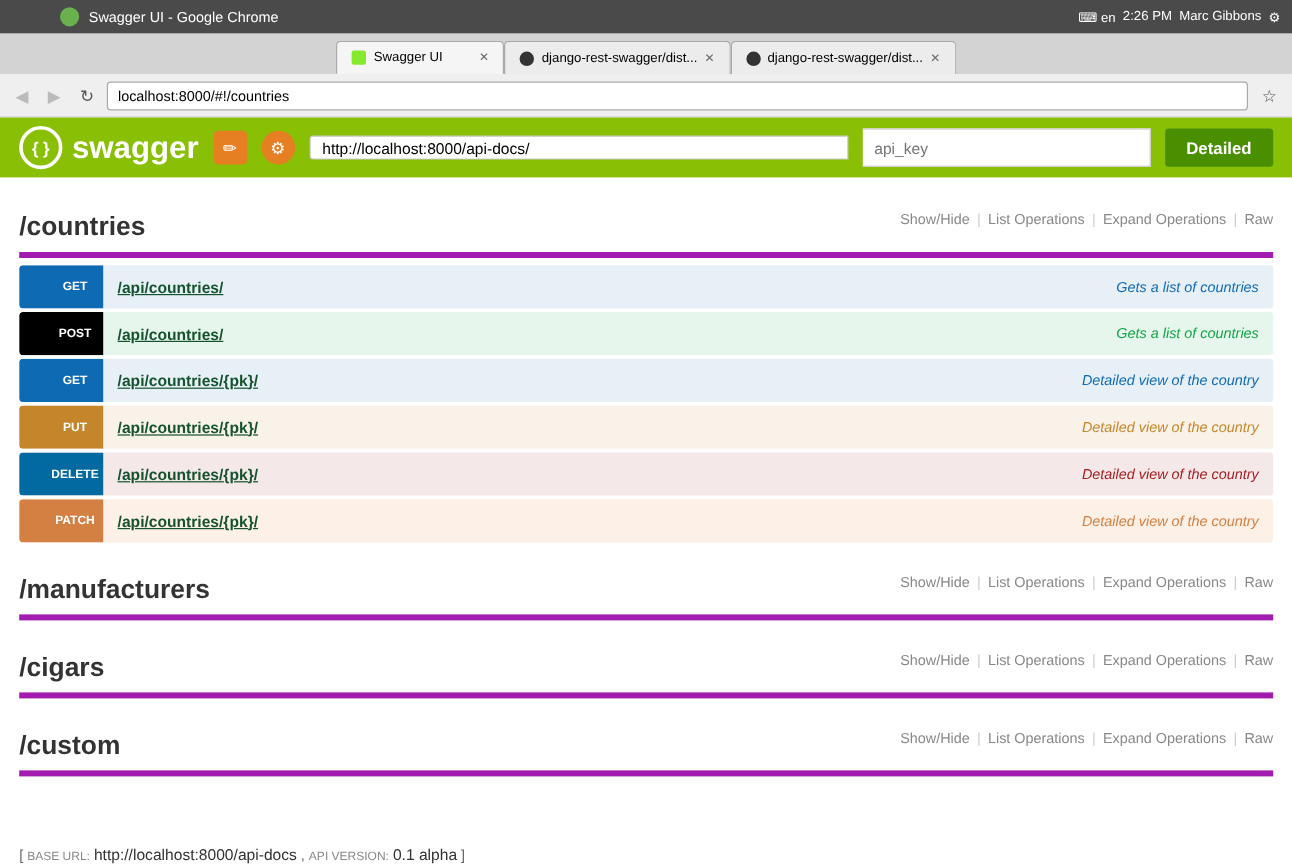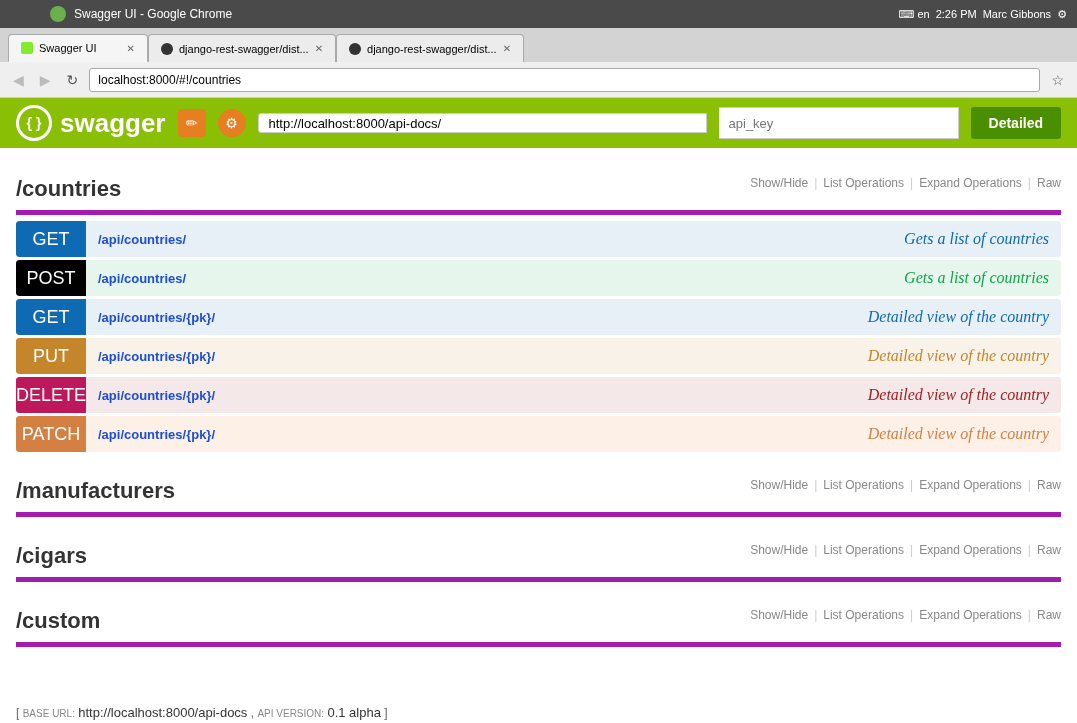--- a/index.html
+++ b/index.html
@@ -18,20 +18,21 @@
     .browser-titlebar-left { display: flex; align-items: center; gap: 8px; flex: 1; padding-left: 40px; }
     .browser-titlebar-right { display: flex; align-items: center; gap: 6px; font-size: 11px; }
     .titlebar-icon { width: 16px; height: 16px; background: #6ab04c; border-radius: 50%; display: inline-block; }
 
     .browser-tabs {
       background: #d3d3d3;
       height: 34px;
       display: flex;
       align-items: flex-end;
       padding: 0 8px;
+      justify-content: center;
     }
     .tab {
       background: #ececec;
       border: 1px solid #aaa;
       border-bottom: none;
       border-radius: 4px 4px 0 0;
       padding: 6px 12px;
       font-size: 11px;
       display: flex;
       align-items: center;
@@ -210,43 +211,44 @@
       border-radius: 3px;
       overflow: hidden;
       min-height: 36px;
     }
     .method-badge {
       min-width: 70px;
       height: 36px;
       display: flex;
       align-items: center;
       justify-content: center;
-      font-size: 18px;
-      font-weight: normal;
+      font-size: 10px;
+      font-weight: bold;
       color: #fff;
       border-radius: 3px 0 0 3px;
+      padding-left: 23px;
     }
     .method-get { background: #0f6ab4; }
     .method-post { background: #000000; }
     .method-put { background: #c5862b; }
-    .method-delete { background: #be185d; }
+    .method-delete { background: #0369a1; }
     .method-patch { background: #d38042; }
 
     .operation-path {
       flex: 1;
       padding: 0 12px;
       font-size: 13px;
       font-weight: bold;
-      color: #1d4ed8;
+      color: #14532d;
+      text-decoration: underline;
     }
     .operation-desc {
       padding: 0 12px;
-      font-size: 16px;
+      font-size: 12px;
       font-style: italic;
-      font-family: Liberation Serif, serif;
     }
 
     .op-get-row { background: #e7f0f7; }
     .op-get-row .operation-desc { color: #0f6ab4; }
 
     .op-post-row { background: #e7f6ec; }
     .op-post-row .operation-desc { color: #10a54a; }
 
     .op-put-row { background: #f9f2e9; }
     .op-put-row .operation-desc { color: #c5862b; }

